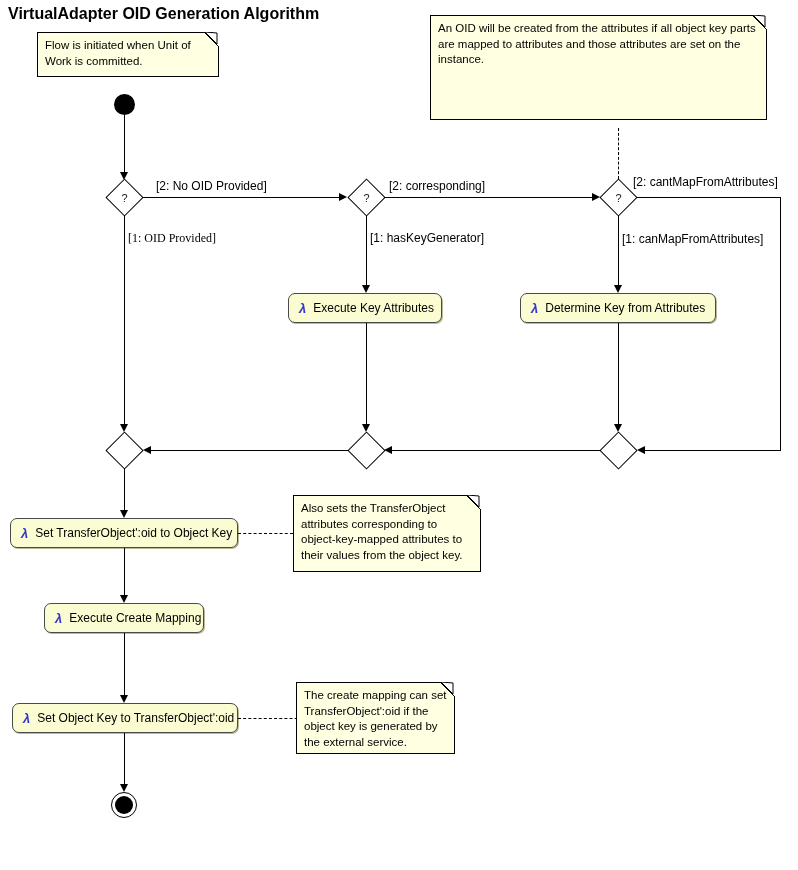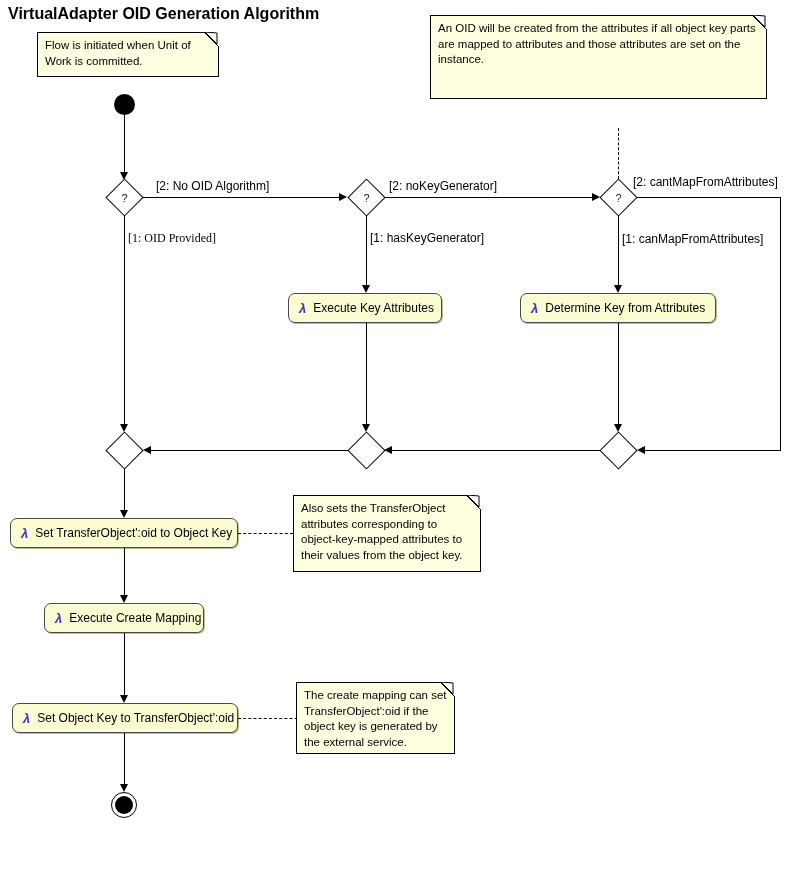--- a/index.html
+++ b/index.html
@@ -65,21 +65,21 @@
 
   <div class="note" style="left:37px;top:32px;width:182px;height:45px;">
     <svg class="fold" width="15" height="15">
         <path d="M0 0 L15 0 L15 15 Z" fill="#fff"></path>
         <path d="M0 0 L15 15" stroke="#000" stroke-width="1"></path>
         <path d="M1 0 L13 12 L13 1 Z" fill="#fff" stroke="#000" stroke-width="1"></path>
       </svg>
     <span>Flow is initiated when Unit of Work is committed.</span>
   </div>
 
-  <div class="note" style="left:430px;top:15px;width:337px;height:84px;">
+  <div class="note" style="left:430px;top:15px;width:337px;height:105px;">
     <svg class="fold" width="15" height="15">
         <path d="M0 0 L15 0 L15 15 Z" fill="#fff"></path>
         <path d="M0 0 L15 15" stroke="#000" stroke-width="1"></path>
         <path d="M1 0 L13 12 L13 1 Z" fill="#fff" stroke="#000" stroke-width="1"></path>
       </svg>
     <p>An OID will be created from the attributes if all object key parts are mapped to attributes and those attributes are set on the instance.</p>
   </div>
 
   <div class="initial" style="left:114px;top:94px;"></div>
 
@@ -96,25 +96,25 @@
   </div>
   <div class="dwrap" style="left:600px;top:179px;">
     <div class="dshape"></div>
     <div class="dq">?</div>
   </div>
 
   <div class="vd" style="left:618px;top:128px;height:51px;"></div>
 
   <div class="h" style="left:143px;top:197px;width:196px;"></div>
   <div class="arrR" style="left:339px;top:193px;"></div>
-  <div class="guard" style="left:156px;top:179px;">[2: No OID Algorithm]</div>
+  <div class="guard" style="left:156px;top:179px;">[2: No OID Provided]</div>
 
   <div class="h" style="left:385px;top:197px;width:207px;"></div>
   <div class="arrR" style="left:592px;top:193px;"></div>
-  <div class="guard" style="left:389px;top:179px;">[2: noKeyGenerator]</div>
+  <div class="guard" style="left:389px;top:179px;">[2: corresponding]</div>
 
   <div class="h" style="left:637px;top:197px;width:144px;"></div>
   <div class="v" style="left:780px;top:197px;height:253px;"></div>
   <div class="h" style="left:645px;top:450px;width:136px;"></div>
   <div class="arrL" style="left:637px;top:446px;"></div>
   <div class="guard" style="left:633px;top:175px;">[2: cantMapFromAttributes]</div>
 
   <div class="v" style="left:124px;top:216px;height:208px;"></div>
   <div class="arrD" style="left:120px;top:424px;"></div>
   <div class="guard" style="left:128px;top:231px;font-family:Liberation Serif, serif;">[1: OID Provided]</div>

